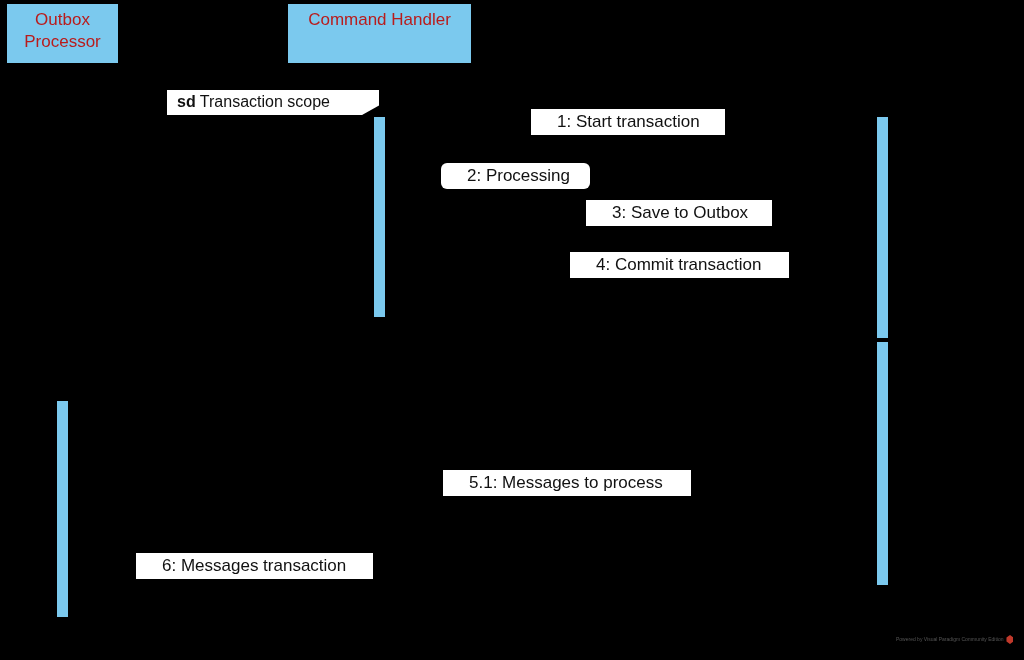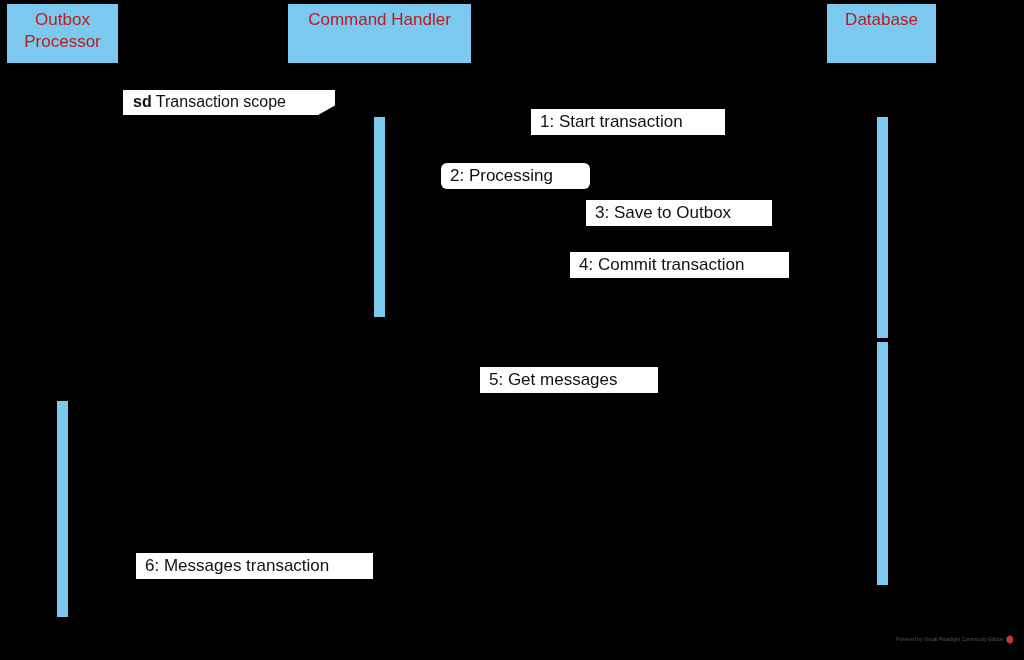--- a/index.html
+++ b/index.html
@@ -60,34 +60,35 @@
     background: #FFFFFF;
     color: #111111;
     font-size: 16px;
     line-height: 24px;
     height: 25px;
     padding: 0 26px 0 10px;
     white-space: nowrap;
     -webkit-clip-path: polygon(0 0, 100% 0, 100% 62%, 92% 100%, 0 100%);
     clip-path: polygon(0 0, 100% 0, 100% 62%, 92% 100%, 0 100%);
     box-sizing: border-box;
+    margin-left: 44px;
   }
   .fragment-label b {
     font-weight: bold;
   }
 
   
   .msg-label {
     position: absolute;
     background: #FFFFFF;
     color: #111111;
     font-size: 17px;
     line-height: 26px;
     height: 26px;
-    padding: 0 9px;
+    padding: 0 26px;
     white-space: nowrap;
     box-sizing: border-box;
   }
 
   
   .msg-line {
     position: absolute;
     height: 1px;
     background: #000000;
   }
@@ -171,36 +172,35 @@
   <div class="activation" style="left:876px; top:116px; width:13px; height:223px;"></div>
 
   <div class="activation" style="left:876px; top:341px; width:13px; height:245px;"></div>
 
   <div class="activation" style="left:56px; top:400px; width:13px; height:218px;"></div>
 
   <div class="lifeline-head" style="left:5px; top:2px; width:115px; height:63px;">Outbox Processor</div>
 
   <div class="lifeline-head" style="left:286px; top:2px; width:187px; height:63px;">Command Handler</div>
 
-  <div class="lifeline-head" style="left:825px; top:2px; width:113px; height:63px;">Database</div>
 
   <div class="fragment-label" style="left:123px; top:90px; width:212px;">
     <b>sd</b><span> </span><span>Transaction scope</span>
   </div>
 
   <div class="msg-label" style="left:531px; top:109px; width:194px;">1: Start transaction</div>
 
   <div class="msg-label" style="left:441px; top:163px; width:149px;border-radius:6px;">2: Processing</div>
 
   <div class="msg-label" style="left:586px; top:200px; width:186px;">3: Save to Outbox</div>
 
   <div class="msg-label" style="left:570px; top:252px; width:219px;">4: Commit transaction</div>
 
-  <div class="msg-label" style="left:480px; top:367px; width:178px;">5: Get messages</div>
-
+
+  <div class="msg-label" style="left:443px; top:470px; width:248px;">5.1: Messages to process</div>
 
   <div class="msg-label" style="left:136px; top:553px; width:237px;">6: Messages transaction</div>
 
   <div class="watermark" style="left:896px; top:635px;">
     <span>Powered by Visual Paradigm Community Edition</span>
     <span class="watermark-logo"></span>
   </div>
 
 </div>
 

